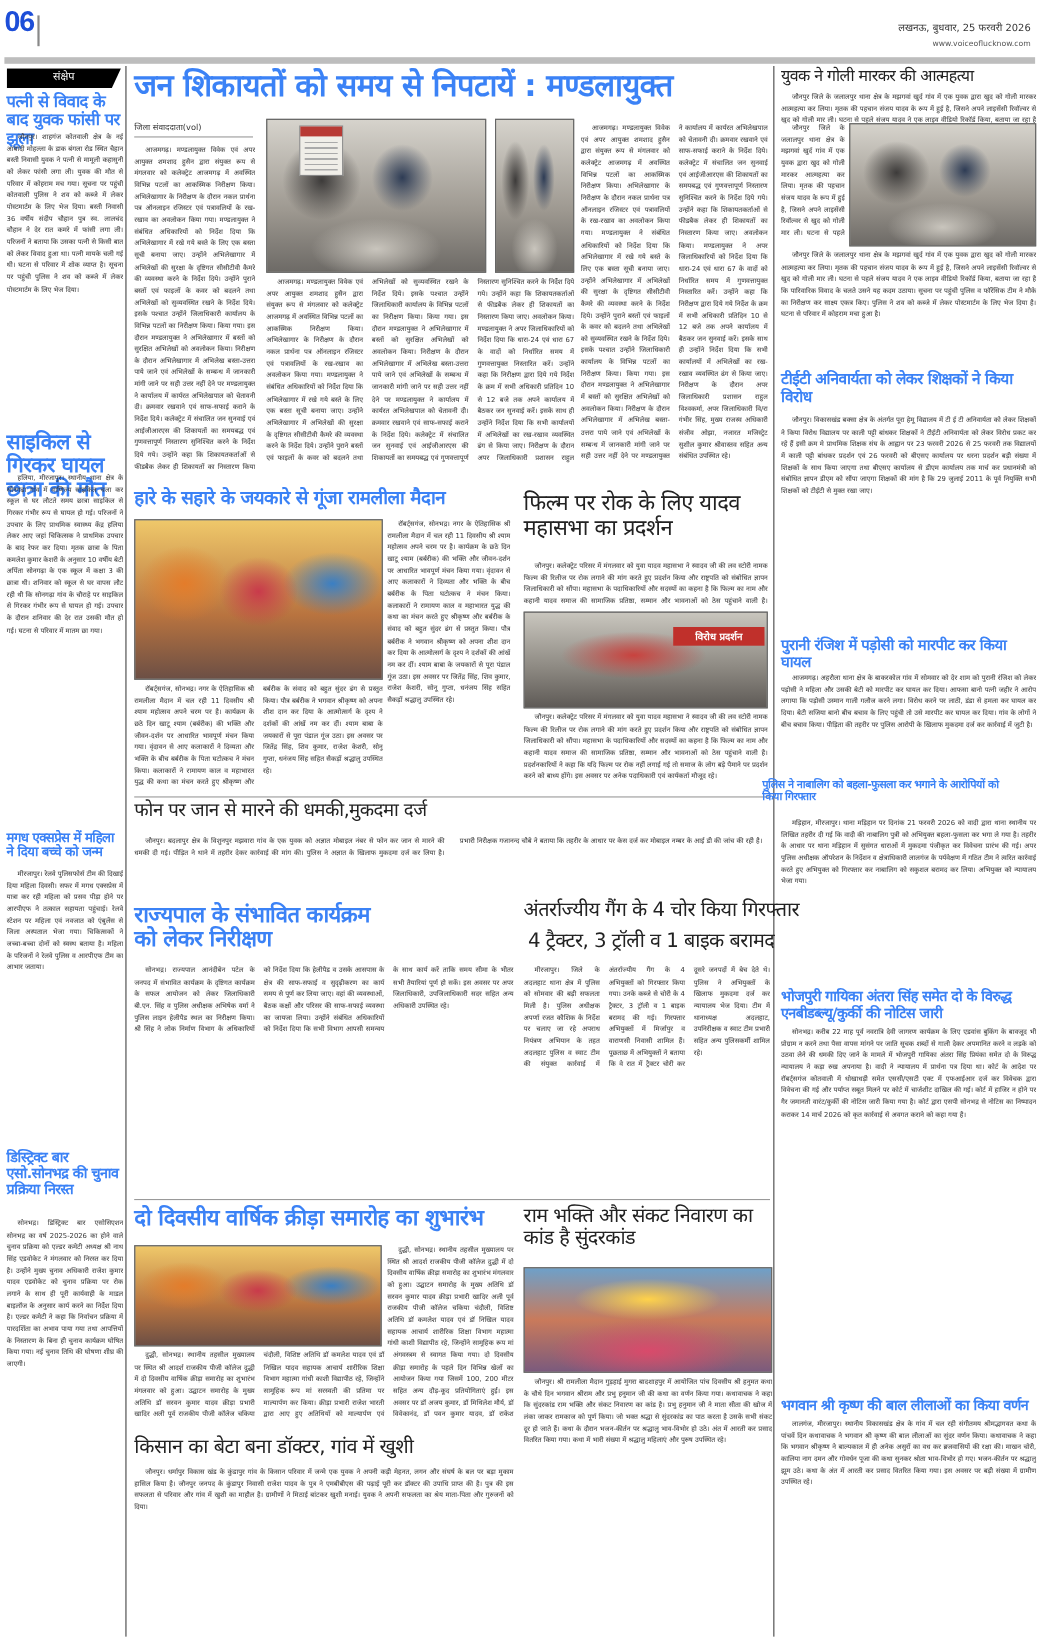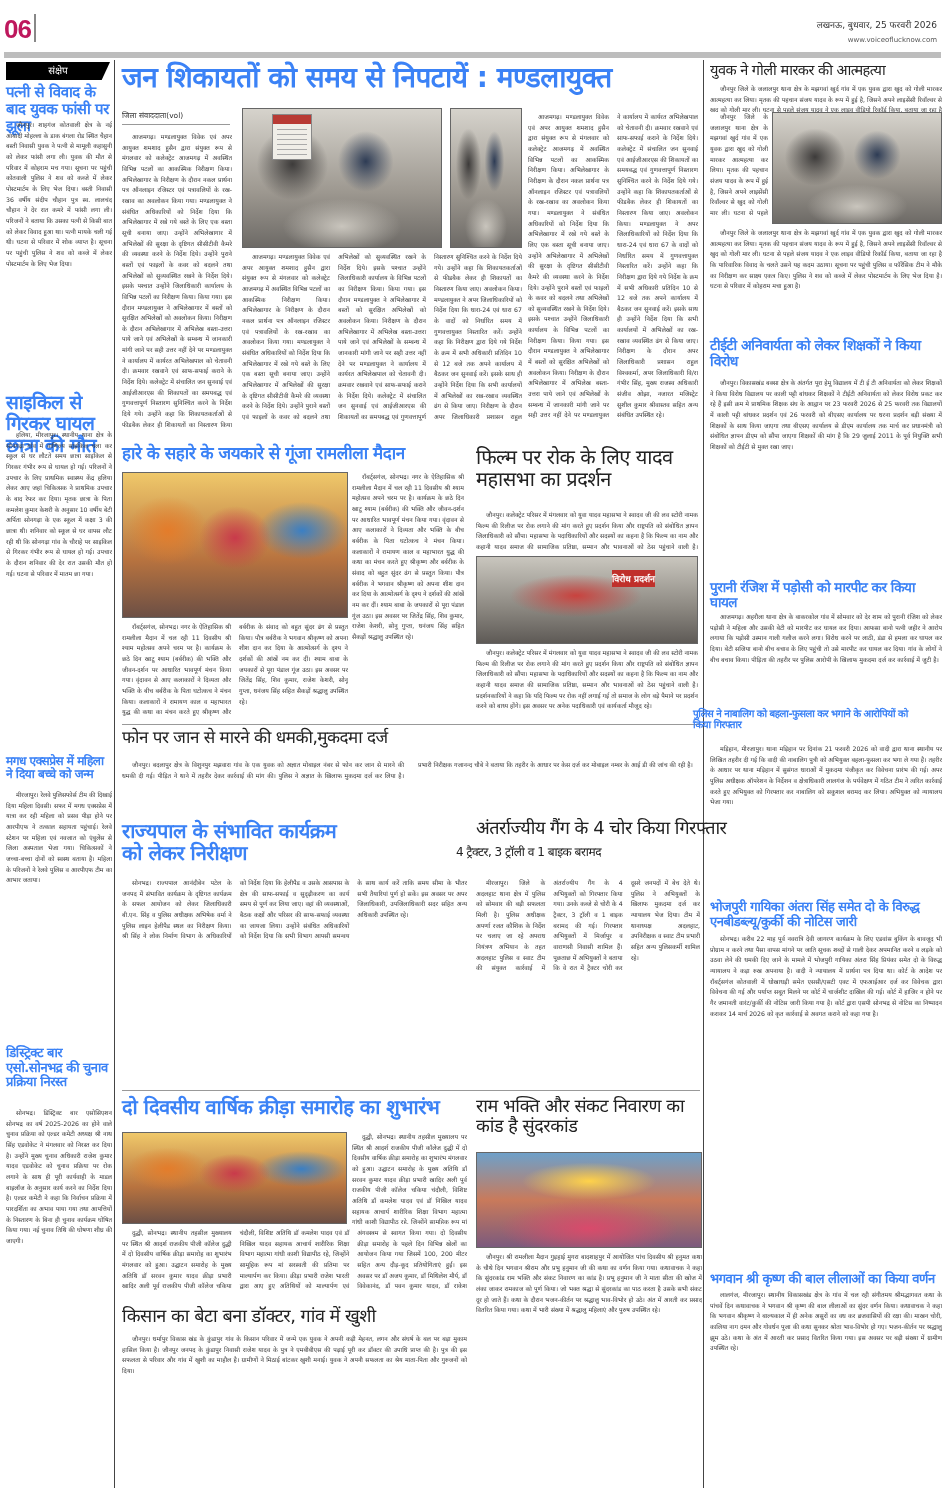--- a/index.html
+++ b/index.html
@@ -1,18 +1,18 @@
 <!DOCTYPE html>
 <html><head>
 <meta charset="utf-8">
 <style>
 *{box-sizing:border-box;margin:0;padding:0}
 body{width:945px;height:1500px;background:#fff;font-family:"DejaVu Sans",sans-serif;color:#222;overflow:hidden;position:relative}
 .mast{position:absolute;left:0;top:0;width:945px;height:60px}
-.pno{position:absolute;left:4px;top:14px;font:bold 26px "Liberation Sans",sans-serif;color:#be185d;letter-spacing:-1px}
+.pno{position:absolute;left:4px;top:4px;font:bold 26px "Liberation Sans",sans-serif;color:#1d4ed8;letter-spacing:-1px}
 .pbar{position:absolute;left:34px;top:14px;width:2px;height:28px;background:#888}
 .brand{position:absolute;left:42px;top:14px;font:bold 25px "DejaVu Sans",sans-serif;color:#3a3a3a}
 .brand .mid{color:#bdbdbd}
 .edt{position:absolute;left:352px;top:12px;font:bold 27px "DejaVu Sans",sans-serif;color:#3c3c3c;letter-spacing:-0.5px}
 .date{position:absolute;right:8px;top:18px;font-size:9px;color:#333}
 .url{position:absolute;right:8px;top:36px;font-size:7px;color:#555}
 .rule{position:absolute;left:4px;top:52px;width:937px;height:6px;background:#bdbdbd}
 .vline{position:absolute;width:1px;background:#444}
 .hline{position:absolute;height:1px;background:#999}
 .tag{position:absolute;left:6px;top:62px;width:104px;height:18px;background:#000000;color:#fff;font-size:10px;text-align:center;line-height:18px;clip-path:polygon(0 0,100% 0,92% 100%,0 100%)}
@@ -31,21 +31,21 @@
 radial-gradient(ellipse 16% 22% at 50% 45%,#c93a4b 0,transparent 100%),
 radial-gradient(ellipse 20% 20% at 80% 40%,#3a7fc4 0,transparent 100%),
 linear-gradient(180deg,#efc86a,#b8733f 60%,#6c4f45)}
 .photo.s::before{background:
 radial-gradient(ellipse 30% 20% at 50% 30%,#ffd24a 0,transparent 100%),
 radial-gradient(ellipse 40% 30% at 50% 80%,#d94a6b 0,transparent 100%),
 linear-gradient(180deg,#6ea0c9,#c97a5b 50%,#7b5a7d)}
 .photo.d::before{background:
 radial-gradient(ellipse 30% 25% at 45% 45%,#c9423e 0,transparent 100%),
 linear-gradient(180deg,#c9c6be,#8b8780 60%,#5e5a56)}
-.banner{position:absolute;background:#c0302b;color:#fff;font-size:9px;font-weight:bold;padding:2px 0}
+.banner{position:absolute;background:#c0302b;color:#fff;font-size:9px;font-weight:bold;padding:2px 20px}
 .cal{position:absolute;width:40px;height:46px;background:#f0eee8;border:1px solid #888}
 .cal::before{content:"";position:absolute;left:0;top:0;width:100%;height:9px;background:#b83a34}
 .cal::after{content:"";position:absolute;left:4px;right:4px;top:13px;bottom:4px;background:repeating-linear-gradient(0deg,#aaa 0 1px,transparent 1px 5px)}
 .foot{position:absolute;left:0;top:1488px;width:945px;height:12px;background:#fff}
 </style>
 </head>
 <body>
 
 <div class="mast">
   <div class="pno">06</div>
@@ -120,21 +120,21 @@
 <div class="txt" style="left:122px;top:760px;width:578px;height:54px;column-count:2;column-gap:14px">
     <p>जौनपुर। बदलापुर क्षेत्र के विशुनपुर मझवारा गांव के एक युवक को अज्ञात मोबाइल नंबर से फोन कर जान से मारने की धमकी दी गई। पीड़ित ने थाने में तहरीर देकर कार्रवाई की मांग की। पुलिस ने अज्ञात के खिलाफ मुकदमा दर्ज कर लिया है। प्रभारी निरीक्षक गजानन्द चौबे ने बताया कि तहरीर के आधार पर केस दर्ज कर मोबाइल नम्बर के आई डी की जांच की रही है।</p>
   </div>
 
 <div class="hd" style="left:122px;top:820px;width:236px;font-size:20px">राज्यपाल के संभावित कार्यक्रम को लेकर निरीक्षण</div>
 <div class="txt" style="left:122px;top:878px;width:345px;height:208px;column-count:3;column-gap:8px">
     <p>सोनभद्र। राज्यपाल आनंदीबेन पटेल के जनपद में संभावित कार्यक्रम के दृष्टिगत कार्यक्रम के सफल आयोजन को लेकर जिलाधिकारी बी.एन. सिंह व पुलिस अधीक्षक अभिषेक वर्मा ने पुलिस लाइन हेलीपैड स्थल का निरीक्षण किया। श्री सिंह ने लोक निर्माण विभाग के अधिकारियों को निर्देश दिया कि हेलीपैड व उसके आसपास के क्षेत्र की साफ-सफाई व सुदृढ़ीकरण का कार्य समय से पूर्ण कर लिया जाए। वहां की व्यवस्थाओं, बैठक कक्षों और परिसर की साफ-सफाई व्यवस्था का जायजा लिया। उन्होंने संबंधित अधिकारियों को निर्देश दिया कि सभी विभाग आपसी समन्वय के साथ कार्य करें ताकि समय सीमा के भीतर सभी तैयारियां पूर्ण हो सकें। इस अवसर पर अपर जिलाधिकारी, उपजिलाधिकारी सदर सहित अन्य अधिकारी उपस्थित रहे।</p>
   </div>
 
 <div class="hd n" style="left:476px;top:818px;width:226px;font-size:18px;white-space:nowrap">अंतर्राज्यीय गैंग के 4 चोर किया गिरफ्तार</div>
-<div class="hd n" style="left:456px;top:846px;width:226px;font-size:12px;white-space:nowrap">4 ट्रैक्टर, 3 ट्रॉली व 1 बाइक बरामद</div>
+<div class="hd n" style="left:480px;top:846px;width:226px;font-size:18px;white-space:nowrap">4 ट्रैक्टर, 3 ट्रॉली व 1 बाइक बरामद</div>
 <div class="txt" style="left:476px;top:878px;width:224px;height:208px;column-count:3;column-gap:8px">
     <p>मीरजापुर। जिले के अदलहाट थाना क्षेत्र में पुलिस को सोमवार की बड़ी सफलता मिली है। पुलिस अधीक्षक अपर्णा रजत कौशिक के निर्देश पर चलाए जा रहे अपराध नियंत्रण अभियान के तहत अदलहाट पुलिस व स्वाट टीम की संयुक्त कार्रवाई में अंतर्राज्यीय गैंग के 4 अभियुक्तों को गिरफ्तार किया गया। उनके कब्जे से चोरी के 4 ट्रैक्टर, 3 ट्रॉली व 1 बाइक बरामद की गई। गिरफ्तार अभियुक्तों में मिर्जापुर व वाराणसी निवासी शामिल हैं। पूछताछ में अभियुक्तों ने बताया कि वे रात में ट्रैक्टर चोरी कर दूसरे जनपदों में बेच देते थे। पुलिस ने अभियुक्तों के खिलाफ मुकदमा दर्ज कर न्यायालय भेज दिया। टीम में थानाध्यक्ष अदलहाट, उपनिरीक्षक व स्वाट टीम प्रभारी सहित अन्य पुलिसकर्मी शामिल रहे।</p>
   </div>
 
 <div class="hline" style="left:122px;top:1090px;width:578px"></div>
 <div class="hd" style="left:122px;top:1096px;width:345px;font-size:20px;white-space:nowrap">दो दिवसीय वार्षिक क्रीड़ा समारोह का शुभारंभ</div>
 <div class="photo c" style="left:122px;top:1132px;width:225px;height:92px"></div>
 <div class="txt" style="left:352px;top:1132px;width:115px;height:92px">
     <p>दुद्धी, सोनभद्र। स्थानीय तहसील मुख्यालय पर स्थित श्री आदर्श राजकीय पीजी कॉलेज दुद्धी में दो दिवसीय वार्षिक क्रीड़ा समारोह का शुभारंभ मंगलवार को हुआ। उद्घाटन समारोह के मुख्य अतिथि डॉ सरवन कुमार यादव क्रीड़ा प्रभारी खादिर अली पूर्व राजकीय पीजी कॉलेज चकिया चंदौली, विशिष्ट अतिथि डॉ कमलेश यादव एवं डॉ निखिल यादव सहायक आचार्य शारीरिक शिक्षा विभाग महात्मा गांधी काशी विद्यापीठ रहे, जिन्होंने सामूहिक रूप मां सरस्वती की प्रतिमा पर माल्यार्पण कर किया। क्रीड़ा प्रभारी राजेश भारती द्वारा आए हुए अतिथियों को माल्यार्पण एवं अंगवस्त्रम से स्वागत किया गया। दो दिवसीय क्रीड़ा समारोह के पहले दिन विभिन्न खेलों का आयोजन किया गया जिसमें 100, 200 मीटर सहित अन्य दौड़-कूद प्रतियोगिताएं हुईं। इस अवसर पर डॉ अजय कुमार, डॉ मिथिलेश मौर्य, डॉ विवेकानंद, डॉ पवन कुमार यादव, डॉ राकेश कनौजिया, डॉ दिनेश चंद, डॉ गीता सहित अन्य मौजूद रहे।</p>
   </div>

